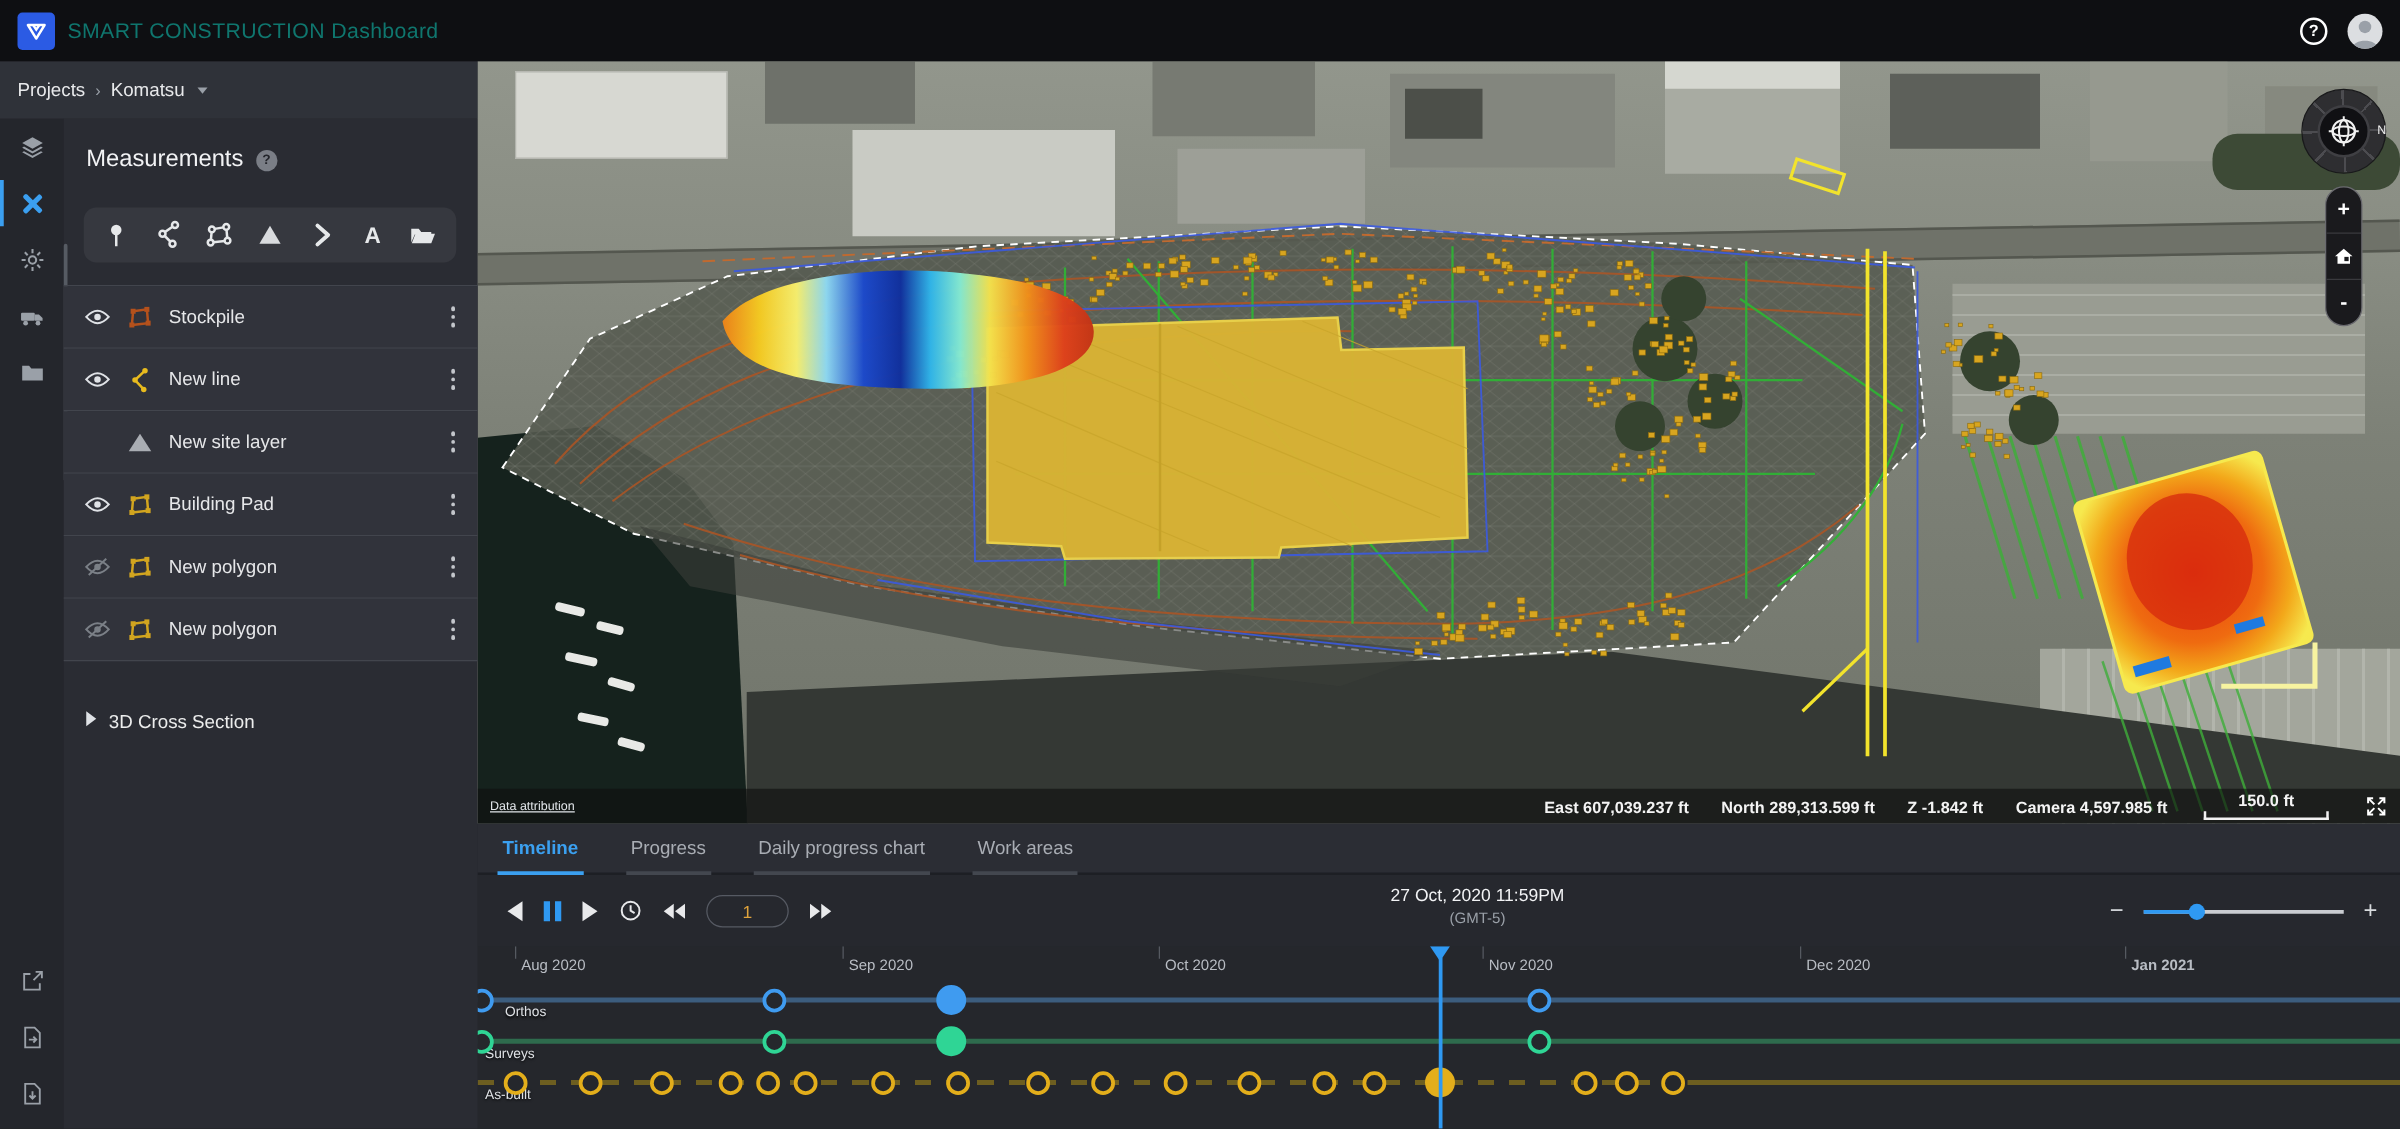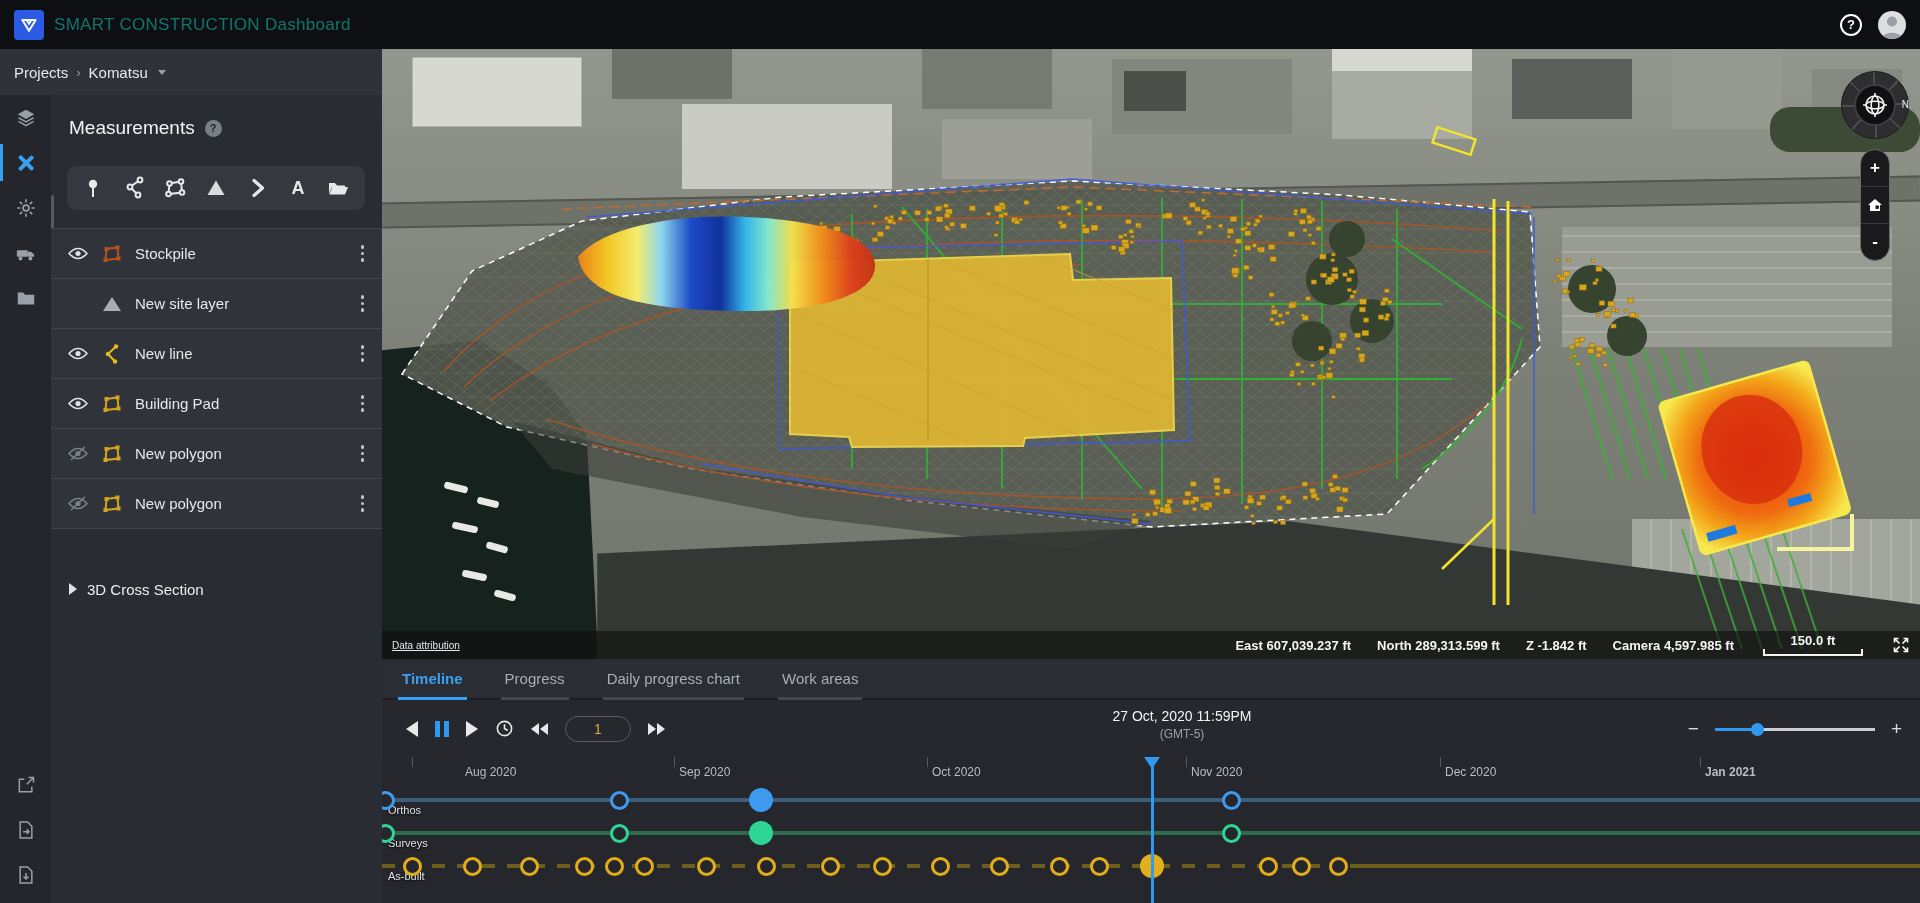--- a/index.html
+++ b/index.html
@@ -45,21 +45,21 @@
   .tool{width:34px;height:34px;display:flex;align-items:center;justify-content:center;cursor:pointer;border-radius:6px}
   #mlist{position:absolute;left:0;top:133px;width:331px;border-top:1px solid #42454d}
   .mrow{height:50px;background:#31333b;border-bottom:1px solid #42454d;display:flex;
     align-items:center;padding:0 14px;cursor:pointer}
   .mrow .eye-cell{width:26px;display:flex;justify-content:center;cursor:pointer}
   .mrow .shape-cell{width:30px;display:flex;justify-content:center;margin-left:6px}
   .mrow .lbl{margin-left:8px;font-size:15px;color:#e6e7e9}
   .kebab{margin-left:auto;display:flex;flex-direction:column;gap:3px;padding:4px;cursor:pointer}
   .kebab i{width:3.5px;height:3.5px;border-radius:50%;background:#c3c6cb;display:block}
   #xsec-row{position:absolute;left:0;top:474px;width:331px;height:40px;display:flex;
-    align-items:center;padding:0 18px;gap:10px;cursor:pointer}
+    align-items:flex-start;padding:0 18px;gap:10px;cursor:pointer}
   #xsec-caret{width:0;height:0;border-top:6px solid transparent;border-bottom:6px solid transparent;
     border-left:8px solid #dfe2e6}
   #xsec-label{font-size:15px;color:#eceded}
 
   
   #map{position:absolute;left:382px;top:49px;width:1538px;height:610px;overflow:hidden;
     background:#7e8279;cursor:grab;z-index:10}
   .bld{position:absolute}
   #map svg.overlay{position:absolute;left:0;top:0;z-index:3}
   #map-footer{position:absolute;left:0;bottom:0;width:1538px;height:28px;background:rgba(14,14,14,.62);
@@ -275,49 +275,49 @@
             </svg>
           </span>
           <span class="lbl">Stockpile</span>
           <span class="kebab">
             <i></i>
             <i></i>
             <i></i>
           </span>
         </div>
         <div class="mrow">
-          <span class="eye-cell"></span>
-          <span class="shape-cell">
-            <svg width="22" height="22" viewBox="0 0 22 22">
-              <path d="M11,4 L20,18 H2 Z" fill="#a9adb3"></path>
-            </svg>
-          </span>
-          <span class="lbl">New site layer</span>
-          <span class="kebab">
-            <i></i>
-            <i></i>
-            <i></i>
-          </span>
-        </div>
-        <div class="mrow">
           <span class="eye-cell">
             <svg width="20" height="15" viewBox="0 0 20 15">
               <path d="M1,7.5 Q10,-2.5 19,7.5 Q10,17.5 1,7.5 Z" fill="none" stroke="#dfe2e6" stroke-width="1.6"></path>
               <circle cx="10" cy="7.5" r="2.6" fill="#dfe2e6"></circle>
             </svg>
           </span>
           <span class="shape-cell">
             <svg width="22" height="22" viewBox="0 0 22 22">
               <path d="M15,3.5 L7,11 L14,18.5" fill="none" stroke="#e8bb1e" stroke-width="2"></path>
               <circle cx="15" cy="3.5" r="2.2" fill="#e8bb1e"></circle>
               <circle cx="7" cy="11" r="2.2" fill="#e8bb1e"></circle>
               <circle cx="14" cy="18.5" r="2.2" fill="#e8bb1e"></circle>
             </svg>
           </span>
           <span class="lbl">New line</span>
+          <span class="kebab">
+            <i></i>
+            <i></i>
+            <i></i>
+          </span>
+        </div>
+        <div class="mrow">
+          <span class="eye-cell"></span>
+          <span class="shape-cell">
+            <svg width="22" height="22" viewBox="0 0 22 22">
+              <path d="M11,4 L20,18 H2 Z" fill="#a9adb3"></path>
+            </svg>
+          </span>
+          <span class="lbl">New site layer</span>
           <span class="kebab">
             <i></i>
             <i></i>
             <i></i>
           </span>
         </div>
         <div class="mrow">
           <span class="eye-cell">
             <svg width="20" height="15" viewBox="0 0 20 15">
               <path d="M1,7.5 Q10,-2.5 19,7.5 Q10,17.5 1,7.5 Z" fill="none" stroke="#dfe2e6" stroke-width="1.6"></path>
@@ -947,33 +947,33 @@
           <span class="trk"></span>
             <span class="fill"></span>
             <span class="thumb"></span>
         </div>
         <span class="zoomchar">+</span>
       </div>
     </div>
 
     <div id="chart">
         <div class="mtick" style="left: 30px;"></div>
-        <div class="mlabel" style="left: 35px; margin-left: 48px;">Aug 2020</div>
+        <div class="mlabel" style="left: 35px;">Aug 2020</div>
         <div class="mtick" style="left: 292px;"></div>
         <div class="mlabel" style="left: 297px;">Sep 2020</div>
         <div class="mtick" style="left: 545px;"></div>
         <div class="mlabel" style="left: 550px;">Oct 2020</div>
         <div class="mtick" style="left: 804px;"></div>
         <div class="mlabel" style="left: 809px;">Nov 2020</div>
         <div class="mtick" style="left: 1058px;"></div>
         <div class="mlabel" style="left: 1063px;">Dec 2020</div>
         <div class="mtick" style="left: 1318px;"></div>
         <div class="mlabel" style="left: 1323px; font-weight: bold;">Jan 2021</div>
         <div class="track" style="left: 0px; right: 0px; top: 41px; background: rgb(60, 93, 126);"></div>
-        <div class="rowlbl" style="top: 47px;">Orthos</div>
+        <div class="rowlbl" style="top: 47px; margin-left: 16px;">Orthos</div>
         <div class="ev" style="width: 19px; height: 19px; left: -6.5px; top: 33.5px; border: 3px solid rgb(63, 155, 240); background: rgb(37, 39, 44);"></div>
         <div class="ev" style="width: 19px; height: 19px; left: 227.5px; top: 33.5px; border: 3px solid rgb(63, 155, 240); background: rgb(37, 39, 44);"></div>
         <div class="ev" style="width: 24px; height: 24px; left: 367px; top: 31px; background: rgb(63, 155, 240);"></div>
         <div class="ev" style="width: 19px; height: 19px; left: 839.5px; top: 33.5px; border: 3px solid rgb(63, 155, 240); background: rgb(37, 39, 44);"></div>
         <div class="track" style="left: 0px; right: 0px; top: 74px; background: rgb(46, 107, 77);"></div>
         <div class="rowlbl" style="top: 80px;">Surveys</div>
         <div class="ev" style="width: 19px; height: 19px; left: -6.5px; top: 66.5px; border: 3px solid rgb(47, 213, 149); background: rgb(37, 39, 44);"></div>
         <div class="ev" style="width: 19px; height: 19px; left: 227.5px; top: 66.5px; border: 3px solid rgb(47, 213, 149); background: rgb(37, 39, 44);"></div>
         <div class="ev" style="width: 24px; height: 24px; left: 367px; top: 64px; background: rgb(47, 213, 149);"></div>
         <div class="ev" style="width: 19px; height: 19px; left: 839.5px; top: 66.5px; border: 3px solid rgb(47, 213, 149); background: rgb(37, 39, 44);"></div>

